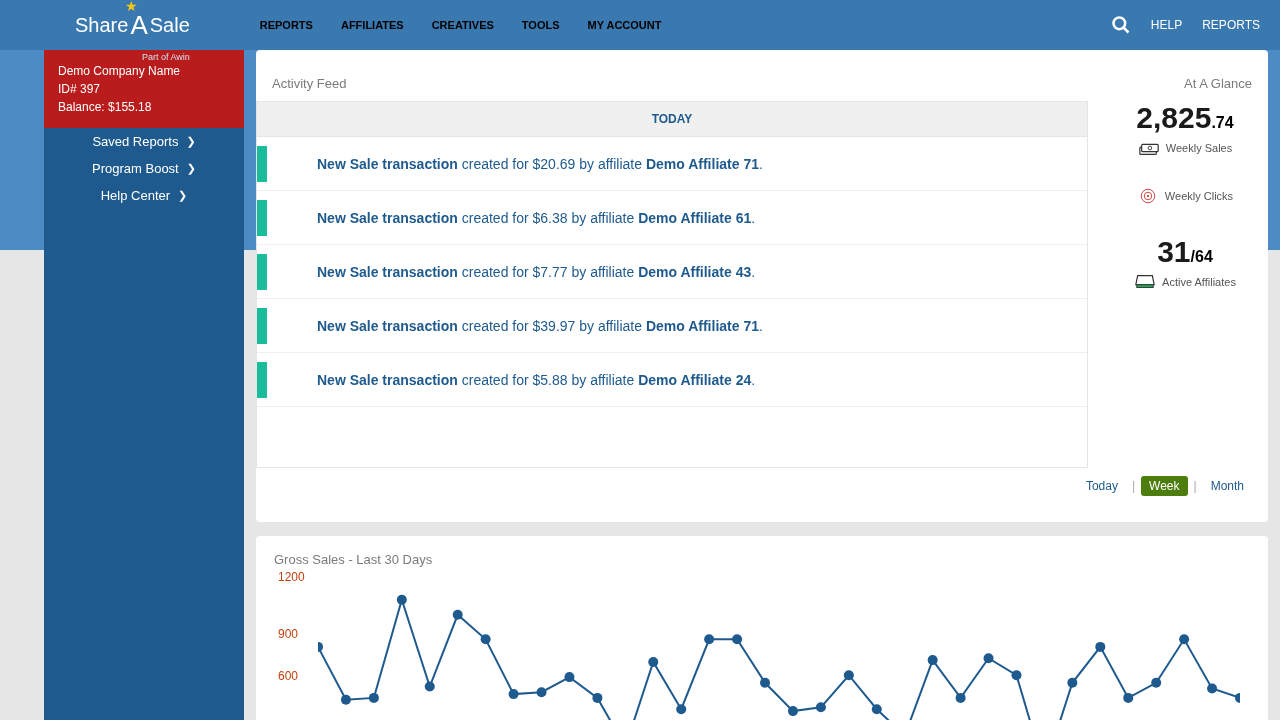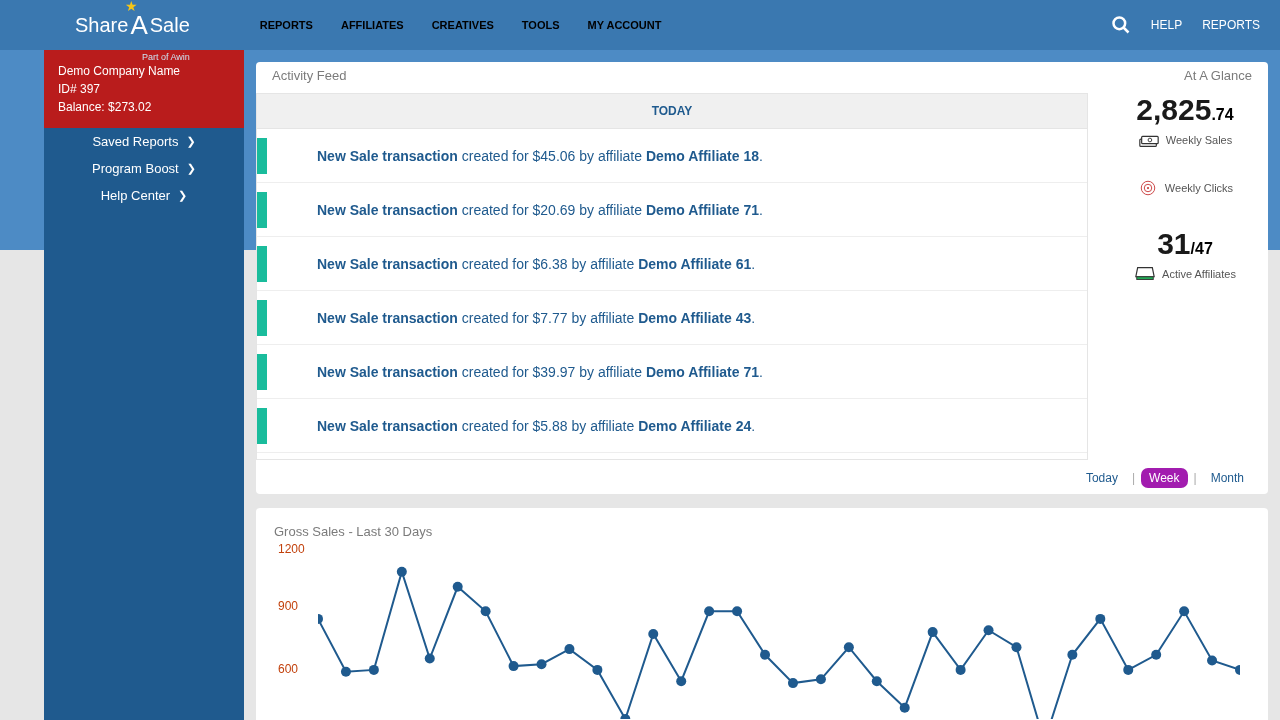--- a/index.html
+++ b/index.html
@@ -12,41 +12,41 @@
 .nav-item { color: #000000; font-weight: bold; font-size: 11px; cursor: pointer; }
 .topbar-right { margin-left: auto; display: flex; align-items: center; gap: 20px; color: #fff; font-size: 12px; }
 .search-icon { width: 20px; height: 20px; cursor: pointer; }
 .bg-texture { background: #4d8bc5; height: 200px; width: 100%; position: absolute; top: 50px; z-index: -1; }
 .layout { display: flex; }
 .sidebar { width: 200px; background: #1f5a8e; margin-left: 44px; color: #fff; }
 .company-box { background: #b91c1c; padding: 12px 14px; font-size: 12px; line-height: 1.5; }
 .side-item { padding: 6px 0; text-align: center; font-size: 13px; cursor: pointer; display: flex; justify-content: center; align-items: center; gap: 8px; }
 .chev { font-size: 11px; }
 .main { flex: 1; padding: 0 12px; }
-.panel { background: #fff; border-radius: 4px; margin-top: 12px; padding: 6px 0; }
+.panel { background: #fff; border-radius: 4px; padding: 26px 0; }
 .panel-top { display: flex; padding: 0 16px 10px 16px; }
 .panel-title { color: #7b7b7b; font-size: 13px; }
 .panel-title-right { margin-left: auto; }
 .feed-area { display: flex; padding: 0 0 0 0; }
 .feed-list { flex: 1; border: 1px solid #e5e5e5; margin-left: 0; }
 .feed-header { background: #f0f0f0; text-align: center; padding: 10px 0; color: #1f5a8e; font-weight: bold; font-size: 12px; border-bottom: 1px solid #e5e5e5; }
 .feed-scroll { height: 330px; overflow-y: auto; }
 .feed-row { display: flex; align-items: center; border-bottom: 1px solid #eee; padding: 0; height: 54px; }
 .green-bar { width: 10px; height: 36px; background: #1abc9c; margin-right: 50px; }
 .feed-text { color: #1f5a8e; font-size: 14px; }
 .feed-text .bold { font-weight: bold; }
 .glance { width: 180px; padding: 0 0 0 14px; text-align: center; }
 .stat { margin-bottom: 30px; }
 .stat-big { font-size: 30px; font-weight: 900; color: #1a1a1a; }
 .stat-small { font-size: 16px; font-weight: 900; }
 .stat-label { font-size: 11px; color: #555; margin-top: 4px; display: flex; align-items: center; justify-content: center; gap: 6px; }
 .stat-icon { width: 22px; height: 18px; }
 .time-tabs { display: flex; justify-content: flex-end; gap: 6px; font-size: 12px; padding-right: 16px; margin-top: 8px; align-items: center; }
 .time-tab { color: #1f5a8e; cursor: pointer; padding: 3px 8px; border-radius: 3px; }
-.time-tab.active { background: #a21caf; color: #fff; border-radius: 7px; }
+.time-tab.active { background: #4d7c0f; color: #fff; }
 .time-sep { color: #aaa; }
 .chart-panel { background: #fff; border-radius: 4px; margin-top: 14px; padding: 16px 18px 6px 18px; }
 .chart-title { color: #7b7b7b; font-size: 13px; margin-bottom: 10px; }
 .chart { position: relative; height: 170px; margin-left: 44px; margin-right: 10px; }
 .ylabel { position: absolute; left: -40px; font-size: 12px; color: #c2410c; transform: translateY(-50%); }
 .chart svg { width: 100%; height: 100%; }
 </style>
 </head>
 <body>
 
@@ -75,21 +75,21 @@
   </div>
 </div>
 
 <div class="bg-texture"></div>
 
 <div class="layout">
   <div class="sidebar">
     <div class="company-box">
       <div>Demo Company Name</div>
       <div>ID# 397</div>
-      <div>Balance: $273.02</div>
+      <div>Balance: $155.18</div>
     </div>
     <div class="side-item">
       <span>Saved Reports</span>
         <span class="chev">❯</span>
     </div>
     <div class="side-item">
       <span>Program Boost</span>
         <span class="chev">❯</span>
     </div>
     <div class="side-item">
@@ -101,24 +101,20 @@
   <div class="main">
     <div class="panel">
       <div class="panel-top">
         <div class="panel-title">Activity Feed</div>
         <div class="panel-title panel-title-right">At A Glance</div>
       </div>
       <div class="feed-area">
         <div class="feed-list">
           <div class="feed-header">TODAY</div>
           <div class="feed-scroll" id="feed-scroll">
-              <div class="feed-row">
-                <div class="green-bar"></div>
-                <div class="feed-text"><span class="bold">New Sale transaction</span><span> created for $45.06 by affiliate </span><span class="bold">Demo Affiliate 18</span><span>.</span></div>
-              </div>
               <div class="feed-row">
                 <div class="green-bar"></div>
                 <div class="feed-text"><span class="bold">New Sale transaction</span><span> created for $20.69 by affiliate </span><span class="bold">Demo Affiliate 71</span><span>.</span></div>
               </div>
               <div class="feed-row">
                 <div class="green-bar"></div>
                 <div class="feed-text"><span class="bold">New Sale transaction</span><span> created for $6.38 by affiliate </span><span class="bold">Demo Affiliate 61</span><span>.</span></div>
               </div>
               <div class="feed-row">
                 <div class="green-bar"></div>
@@ -150,21 +146,21 @@
             <div class="stat-label">
                 <svg class="stat-icon" viewBox="0 0 24 24">
                   <circle cx="12" cy="12" r="9" fill="none" stroke="#c44" stroke-width="1.3"></circle>
                   <circle cx="12" cy="12" r="5" fill="none" stroke="#c44" stroke-width="1.3"></circle>
                   <circle cx="12" cy="12" r="1.5" fill="#c44"></circle>
                 </svg>
                 <span>Weekly Clicks</span>
               </div>
           </div>
           <div class="stat">
-            <div><span class="stat-big">31</span><span class="stat-small">/47</span></div>
+            <div><span class="stat-big">31</span><span class="stat-small">/64</span></div>
             <div class="stat-label">
                 <svg class="stat-icon" viewBox="0 0 24 18">
                   <path d="M4 2 h16 l2 10 h-20 z" fill="none" stroke="#333" stroke-width="1.3"></path>
                   <rect x="3" y="12" width="18" height="3" fill="#2a5" stroke="#333" stroke-width="1"></rect>
                 </svg>
                 <span>Active Affiliates</span>
               </div>
           </div>
         </div>
       </div>
@@ -172,21 +168,21 @@
         <span class="time-tab">Today</span>
         <span class="time-sep">|</span>
         <span class="time-tab active">Week</span>
         <span class="time-sep">|</span>
         <span class="time-tab">Month</span>
       </div>
     </div>
 
     <div class="chart-panel">
       <div class="chart-title">Gross Sales - Last 30 Days</div>
-      <div class="chart" id="chart"><div class="ylabel" style="top:120px">600</div><div class="ylabel" style="top:56.66666666666667px">900</div><div class="ylabel" style="top:0px">1200</div><svg viewBox="0 0 922 170" preserveAspectRatio="none">
+      <div class="chart" id="chart"><div class="ylabel" style="top:99px">600</div><div class="ylabel" style="top:56.66666666666667px">900</div><div class="ylabel" style="top:0px">1200</div><svg viewBox="0 0 922 170" preserveAspectRatio="none">
             <polyline points="0,69.88888888888889 27.93939393939394,122.77777777777777 55.87878787878788,120.88888888888889 83.81818181818183,22.666666666666657 111.75757575757576,109.55555555555554 139.6969696969697,37.77777777777777 167.63636363636365,62.33333333333334 195.5757575757576,117.11111111111111 223.51515151515153,115.22222222222223 251.45454545454544,100.11111111111111 279.3939393939394,120.88888888888889 307.3333333333333,170 335.2727272727273,85 363.2121212121212,132.22222222222223 391.1515151515152,62.33333333333334 419.09090909090907,62.33333333333334 447.03030303030306,105.77777777777779 474.96969696969694,134.11111111111111 502.9090909090909,130.33333333333334 530.8484848484849,98.22222222222223 558.7878787878788,132.22222222222223 586.7272727272727,158.66666666666666 614.6666666666666,83.11111111111111 642.6060606060606,120.88888888888889 670.5454545454546,81.22222222222221 698.4848484848485,98.22222222222223 726.4242424242424,192.66666666666666 754.3636363636364,105.77777777777779 782.3030303030304,69.88888888888889 810.2424242424242,120.88888888888889 838.1818181818181,105.77777777777779 866.1212121212121,62.33333333333334 894.0606060606061,111.44444444444444 922,120.88888888888889" fill="none" stroke="#1f5a8e" stroke-width="2"></polyline>
             <circle cx="0" cy="69.88888888888889" r="5" fill="#1f5a8e"></circle>
             <circle cx="27.93939393939394" cy="122.77777777777777" r="5" fill="#1f5a8e"></circle>
             <circle cx="55.87878787878788" cy="120.88888888888889" r="5" fill="#1f5a8e"></circle>
             <circle cx="83.81818181818183" cy="22.666666666666657" r="5" fill="#1f5a8e"></circle>
             <circle cx="111.75757575757576" cy="109.55555555555554" r="5" fill="#1f5a8e"></circle>
             <circle cx="139.6969696969697" cy="37.77777777777777" r="5" fill="#1f5a8e"></circle>
             <circle cx="167.63636363636365" cy="62.33333333333334" r="5" fill="#1f5a8e"></circle>
             <circle cx="195.5757575757576" cy="117.11111111111111" r="5" fill="#1f5a8e"></circle>
             <circle cx="223.51515151515153" cy="115.22222222222223" r="5" fill="#1f5a8e"></circle>

